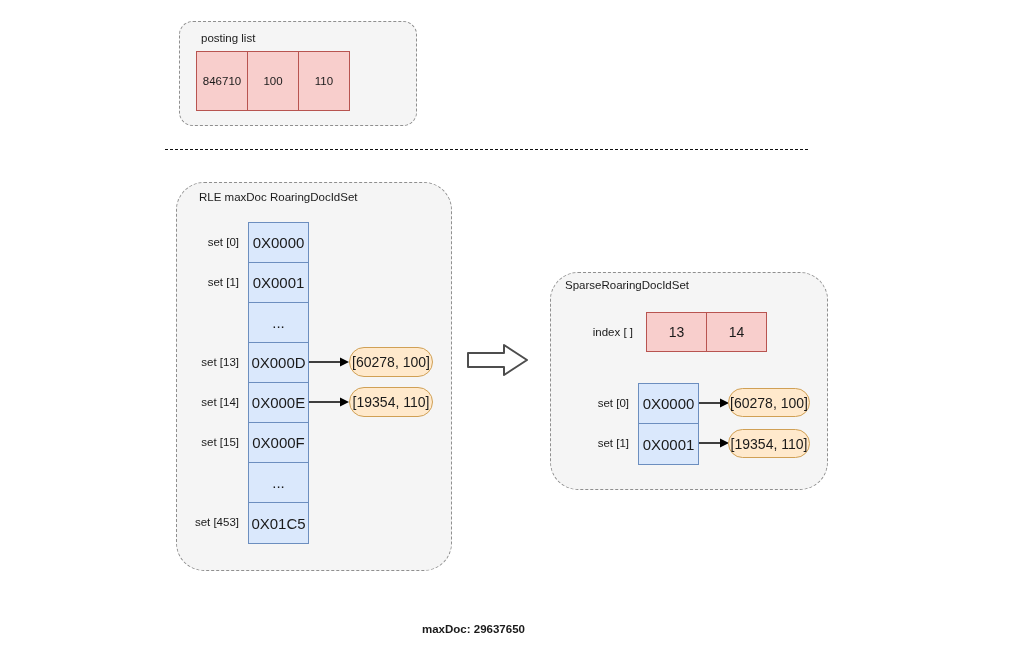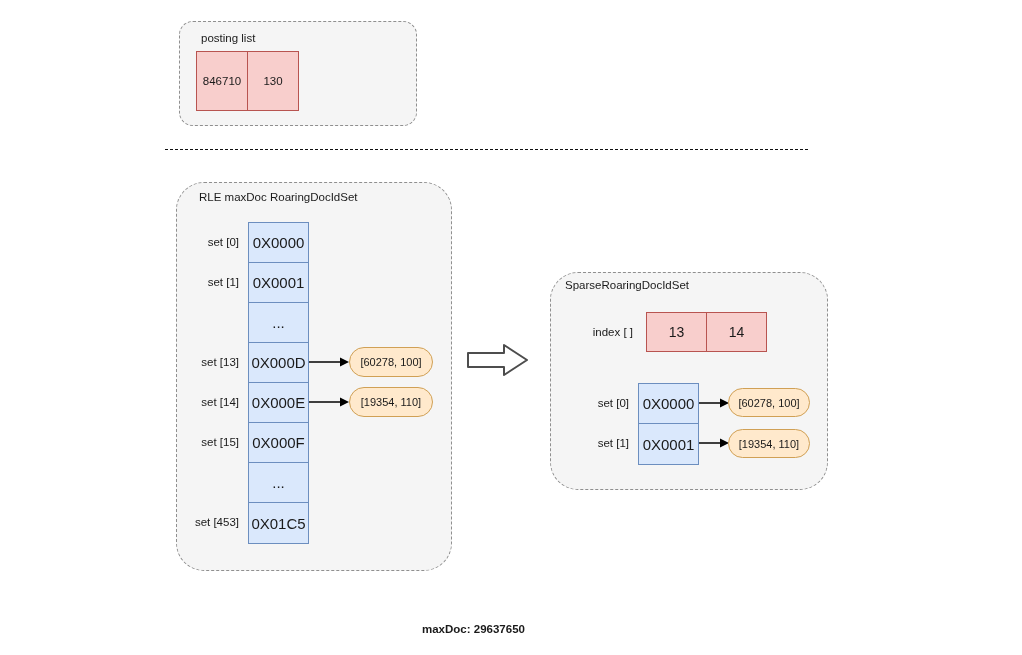--- a/index.html
+++ b/index.html
@@ -80,21 +80,21 @@
     font-size:15px;
     border-bottom:1px solid var(--blue-border);
   }
   .bcell:last-child { border-bottom:none; }
   .chip {
     position:absolute;
     background:var(--chip-fill);
     border:1px solid var(--chip-border);
     border-radius:15px;
     display:flex; align-items:center; justify-content:center;
-    font-size:11px; white-space:nowrap;
+    font-size:14px; white-space:nowrap;
   }
   .rle .chip { left:172px; width:84px; height:30px; }
   .chip.rle-chip-1 { top:164px; }
   .chip.rle-chip-2 { top:204px; }
   .arrow { position:absolute; overflow:visible; }
   .arrow line { stroke:var(--arrow-color); stroke-width:1.5; }
   .arrow polygon { fill:var(--arrow-color); }
   .rle .arrow { left:132px; }
   .arrow.rle-arrow-1 { top:173px; }
   .arrow.rle-arrow-2 { top:213px; }
@@ -136,21 +136,22 @@
 </style>
 </head>
 <body>
 
 <div class="canvas">
 
   <div class="group posting">
     <div class="group-title">posting list</div>
     <div class="posting-row">
       <div class="pcell">846710</div>
-      <div class="pcell">130</div>
+      <div class="pcell">100</div>
+      <div class="pcell">110</div>
     </div>
   </div>
 
   <div class="divider"></div>
 
   <div class="group rle">
     <div class="group-title">RLE maxDoc RoaringDocIdSet</div>
 
     <div class="label-stack">
       <div class="row-label">set [0]</div>

